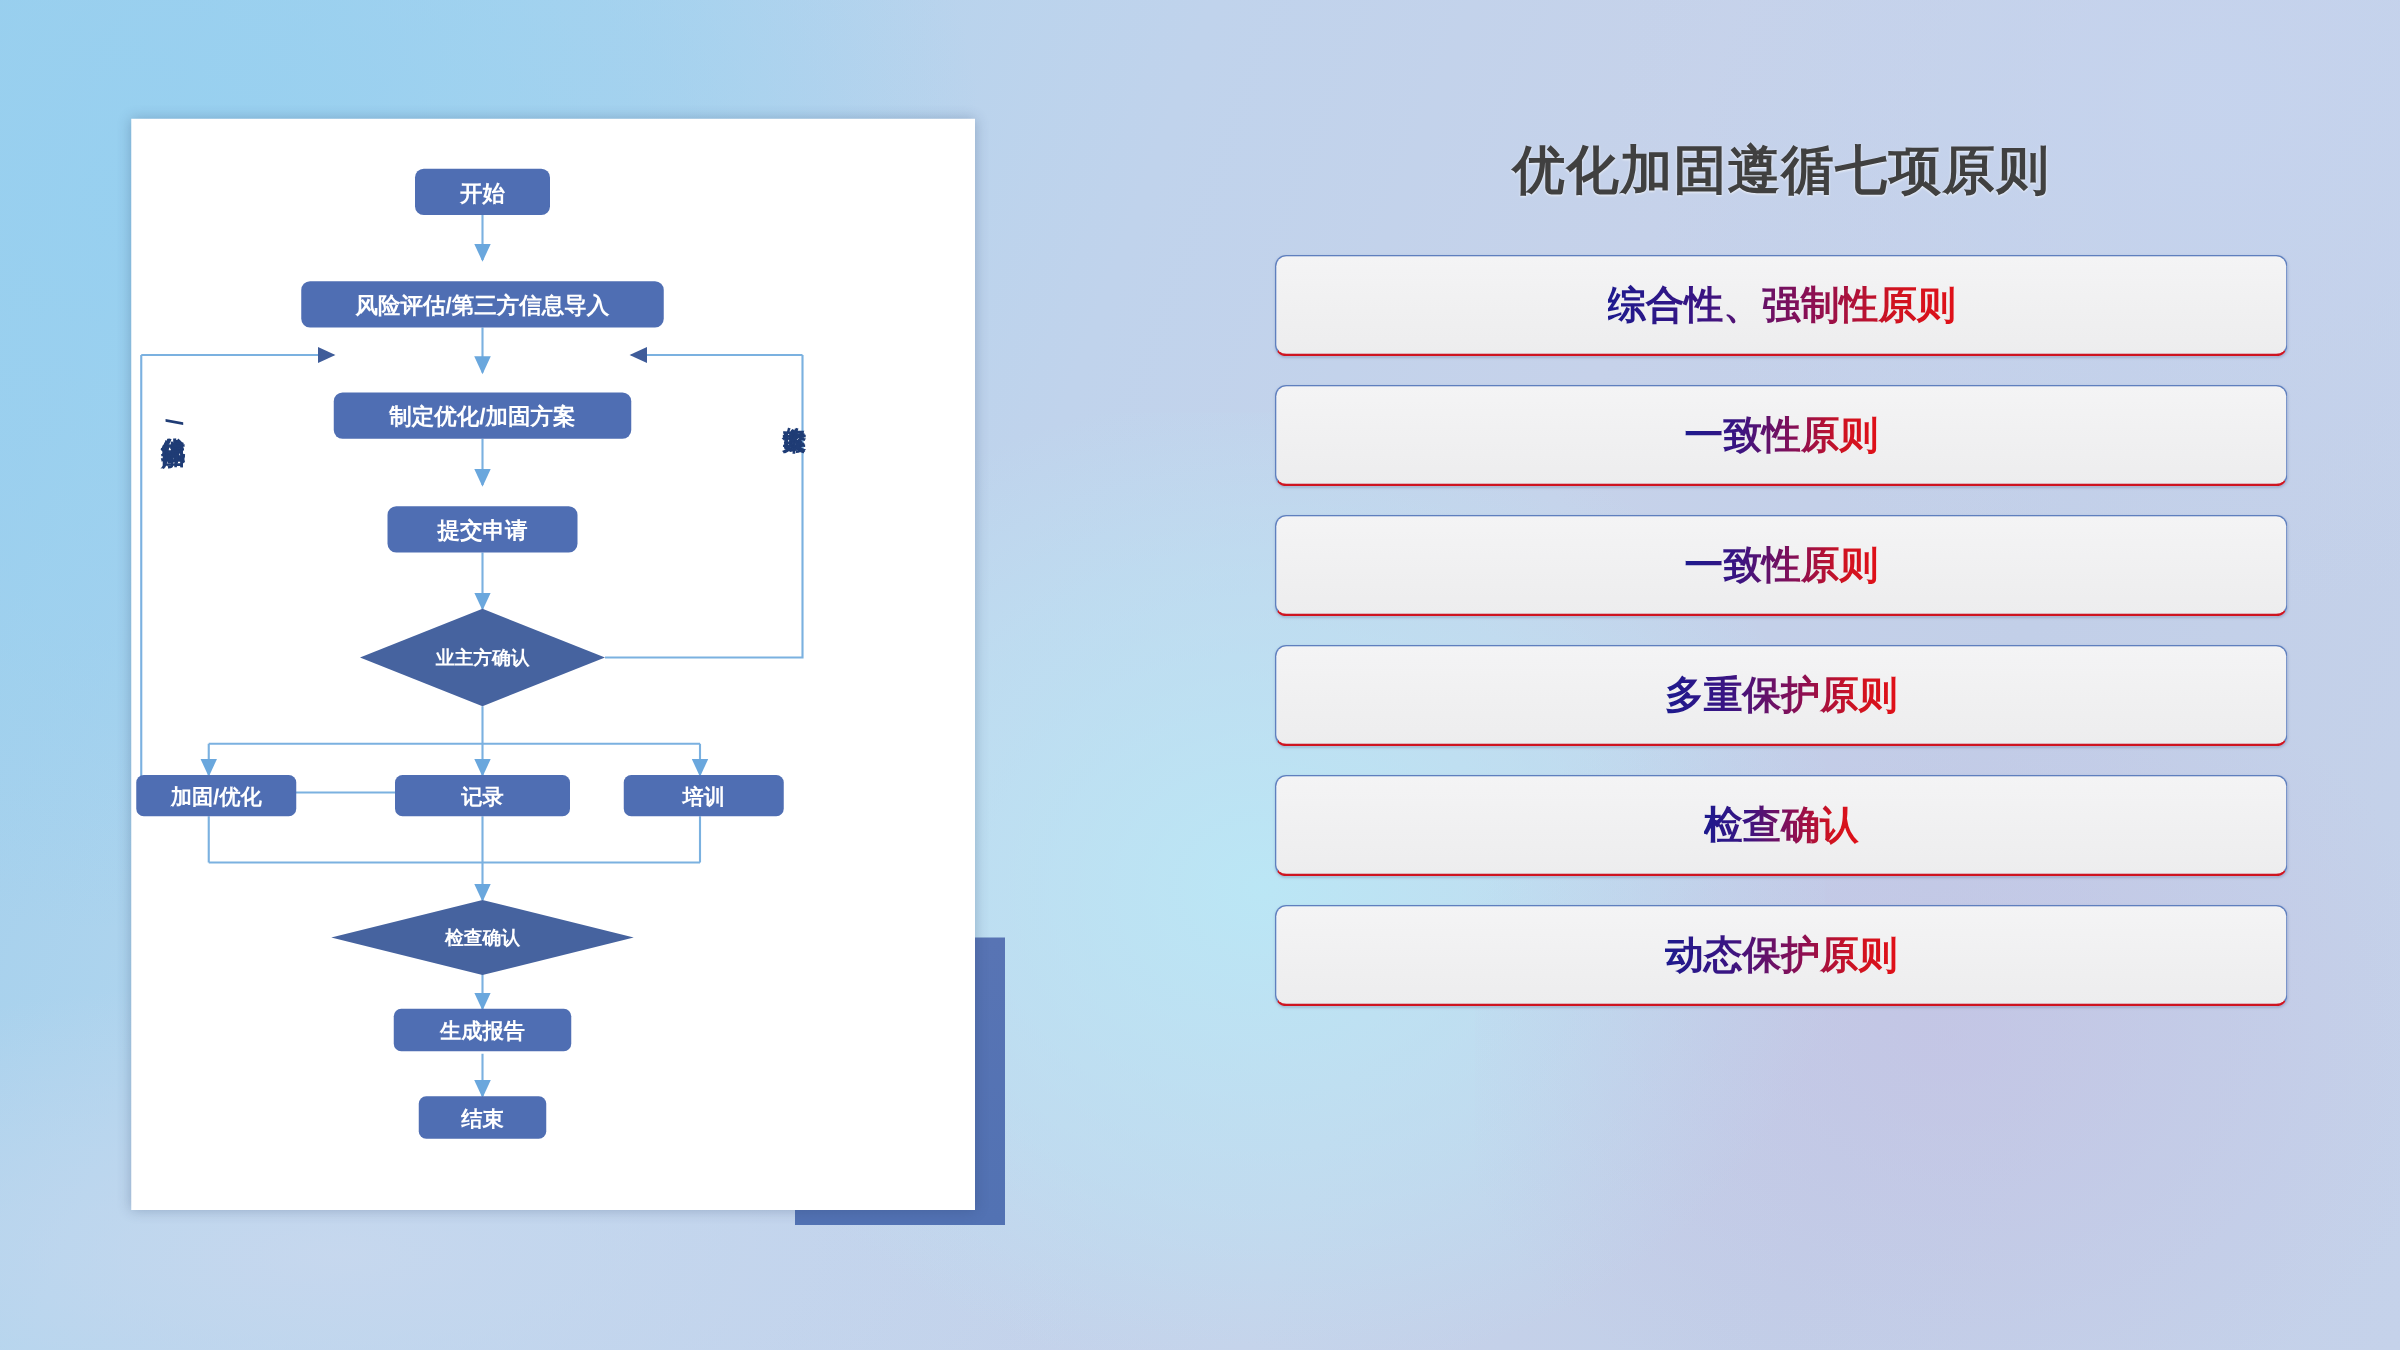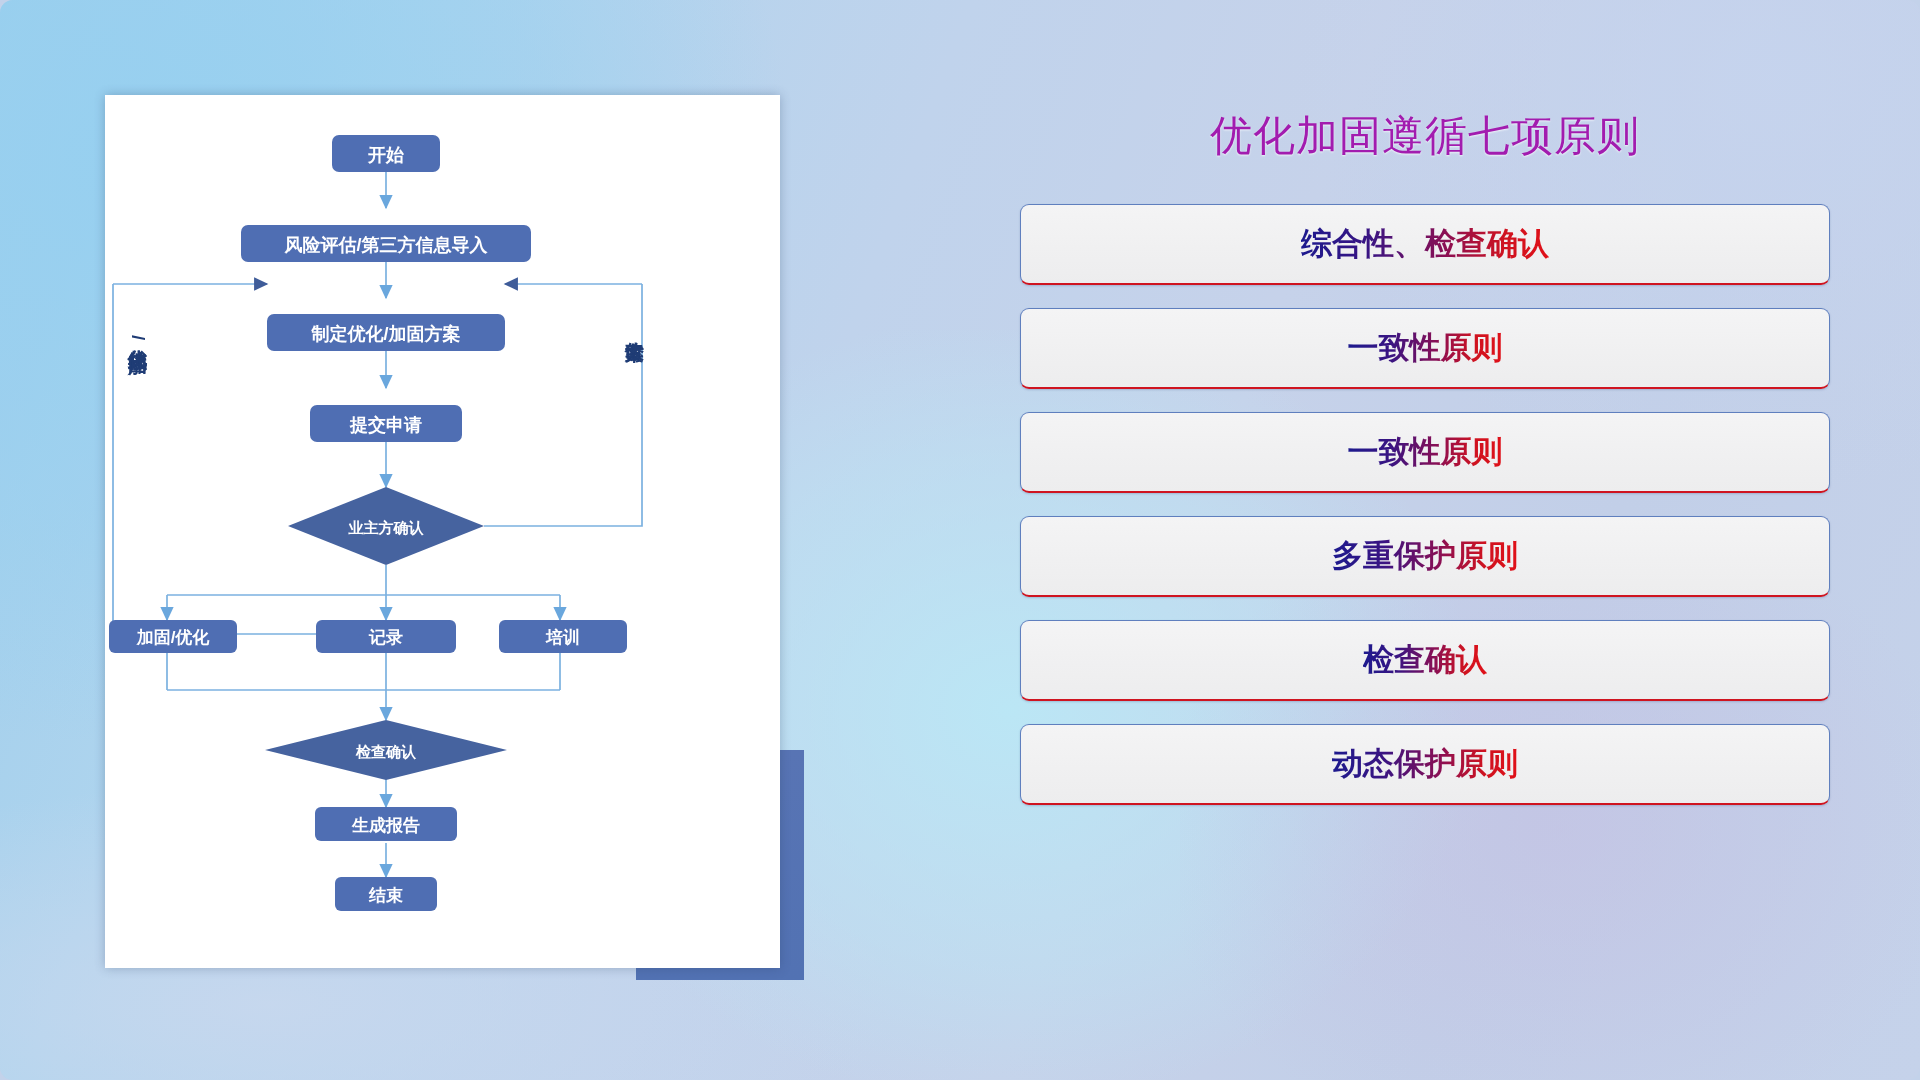--- a/index.html
+++ b/index.html
@@ -1,21 +1,21 @@
 <!DOCTYPE html>
 <html><head>
 <meta charset="utf-8">
 <style>
   html,body{margin:0;padding:0;}
   body{
     width:1920px;height:1080px;overflow:hidden;
     font-family:"Liberation Sans","DejaVu Sans",sans-serif;
     background:#c3d2ea;
   }
-  #stage{position:relative;width:1920px;height:1080px;overflow:hidden;border-radius:13px;}
+  #stage{position:relative;width:1920px;height:1080px;overflow:hidden;}
 
   
   .bg-base{position:absolute;inset:0;
     background:linear-gradient(110deg,#9ecdeb 0%,#aed4ee 18%,#c0d3ec 42%,#c6d2ea 60%,#c2cfe8 78%,#c5d2ea 100%);}
   .bg-glow-a{position:absolute;left:-120px;top:-80px;width:900px;height:820px;
     background:radial-gradient(ellipse at 30% 30%,rgba(150,208,240,.95) 0%,rgba(150,208,240,.45) 45%,rgba(150,208,240,0) 72%);}
   .bg-glow-b{position:absolute;left:640px;top:330px;width:820px;height:760px;
     background:radial-gradient(ellipse at 45% 50%,rgba(186,232,246,.92) 0%,rgba(186,232,246,.40) 48%,rgba(186,232,246,0) 74%);}
   .bg-glow-c{position:absolute;left:1180px;top:520px;width:760px;height:620px;
     background:radial-gradient(ellipse at 50% 50%,rgba(196,190,226,.55) 0%,rgba(196,190,226,.18) 52%,rgba(196,190,226,0) 76%);}
@@ -32,21 +32,21 @@
   .flow-svg{position:absolute;left:105px;top:95px;width:675px;height:873px;}
 
   .node-txt{font-family:"Liberation Sans","DejaVu Sans",sans-serif;
     fill:#ffffff;font-weight:bold;text-anchor:middle;dominant-baseline:central;}
   .vlabel{font-family:"Liberation Sans","DejaVu Sans",sans-serif;
     fill:#1f3c75;font-size:19px;font-weight:bold;}
 
   
   .right-panel{position:absolute;left:1020px;top:92px;width:810px;height:900px;}
   .panel-title{position:absolute;left:0;top:16px;width:810px;text-align:center;
-    font-size:42px;font-weight:normal;color:#a21caf;letter-spacing:1px;
+    font-size:42px;font-weight:bold;color:#404040;letter-spacing:1px;
     text-shadow:0 1px 2px rgba(255,255,255,.75);}
   .plist{position:absolute;left:0;top:112px;width:810px;}
   .pbox{position:relative;height:78px;margin-bottom:23px;border-radius:9px;
     background:linear-gradient(180deg,#f4f4f5 0%,#f0f0f1 55%,#ededee 100%);
     border:1.6px solid #5f7fbe;border-bottom:2.6px solid #cf1420;
     box-shadow:0 1px 2px rgba(60,80,130,.25);
     display:flex;align-items:center;justify-content:center;}
   .ptxt{font-size:31px;font-weight:bold;white-space:nowrap;
     background:linear-gradient(90deg,#1d1a8e 0%,#3a1482 28%,#8a0f54 58%,#cf1320 82%,#e01018 100%);
     -webkit-background-clip:text;background-clip:text;color:transparent;
@@ -166,21 +166,21 @@
 
     <text class="vlabel" x="33" y="240" writing-mode="tb" glyph-orientation-vertical="0">继续优化/加固</text>
     <text class="vlabel" x="530" y="232" writing-mode="tb" glyph-orientation-vertical="0">方案修改</text>
   </svg>
 
   <div class="right-panel">
     <div class="panel-title">优化加固遵循七项原则</div>
 
     <div class="plist">
       <div class="pbox">
-        <span class="ptxt">综合性、检查确认</span>
+        <span class="ptxt">综合性、强制性原则</span>
       </div>
       <div class="pbox">
         <span class="ptxt">一致性原则</span>
       </div>
       <div class="pbox">
         <span class="ptxt">一致性原则</span>
       </div>
       <div class="pbox">
         <span class="ptxt">多重保护原则</span>
       </div>

